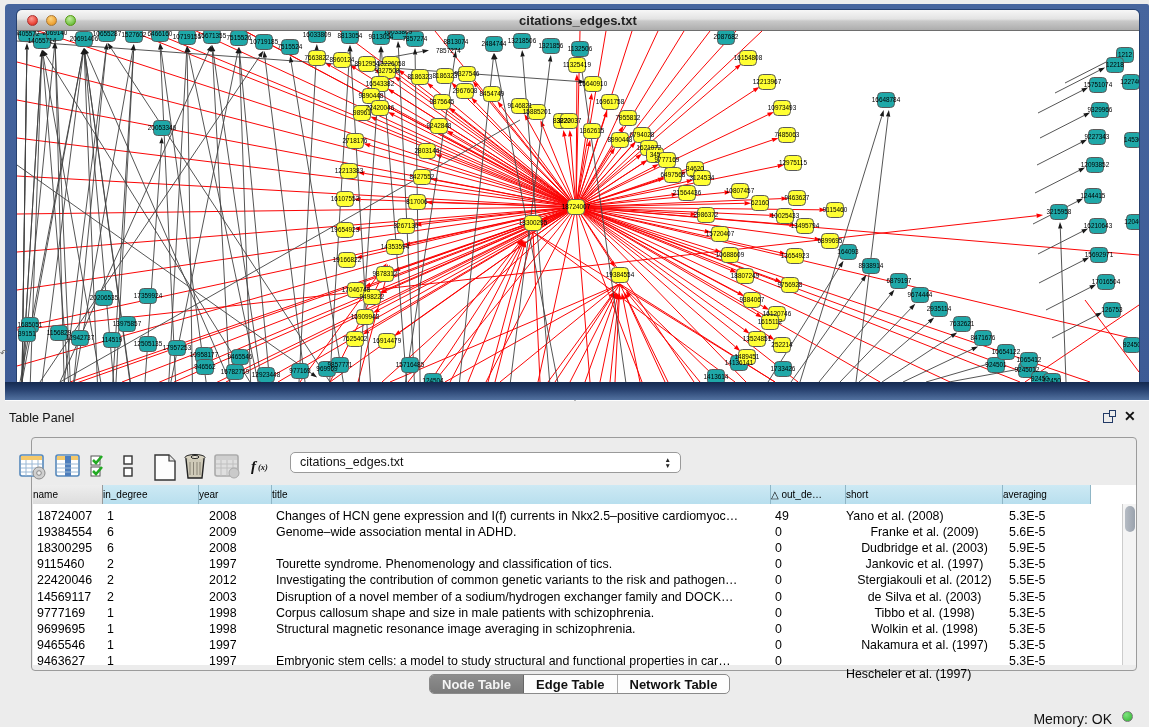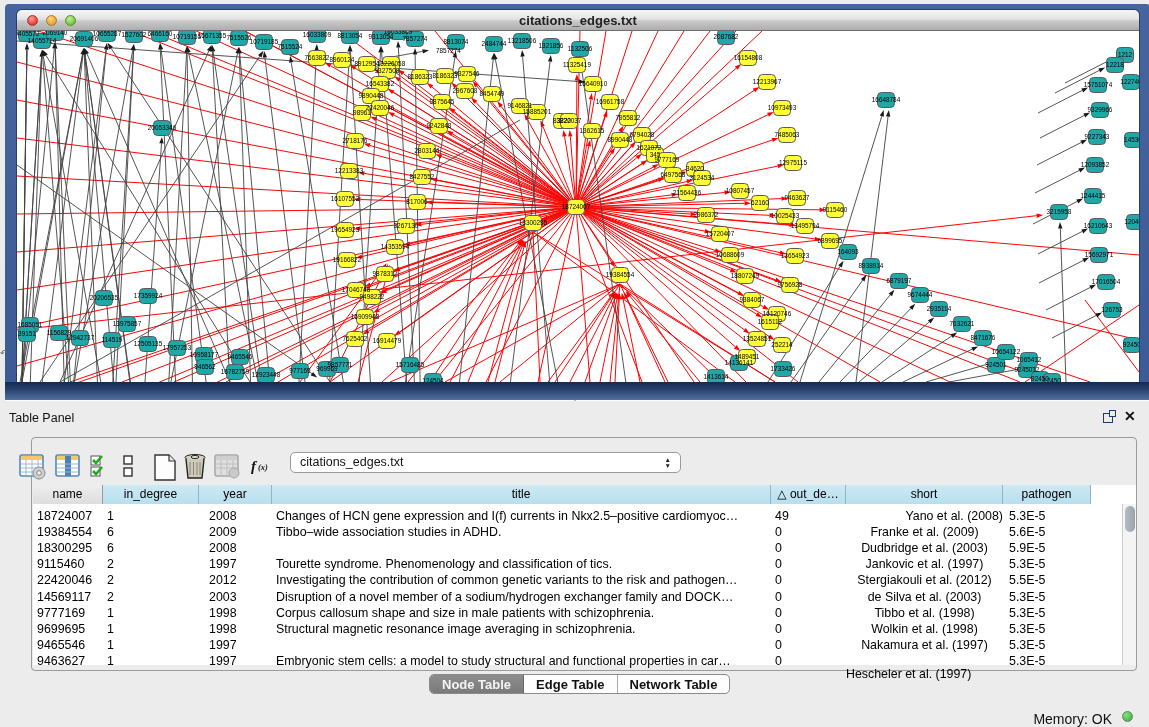--- a/index.html
+++ b/index.html
@@ -15,21 +15,21 @@
 
 #panel{position:absolute;left:0;top:401px;width:1149px;height:326px;background:#ececec}
 #ph{position:absolute;left:9px;top:10px;font-size:12.5px;color:#111}
 #pfloat{position:absolute;left:1103px;top:9px;width:13px;height:13px}
 #pclose{position:absolute;left:1124px;top:7px;font-size:14px;font-weight:bold;color:#111}
 #obox{position:absolute;left:31px;top:36px;width:1106px;height:234px;border:1px solid #9b9b9b;border-radius:4px;background:#ececec}
 #toolbar{position:absolute;left:-2px;top:13px;height:32px;width:1100px}
 #combo{position:absolute;left:260px;top:1px;width:391px;height:21px;background:#fff;border:1px solid #9a9a9a;border-radius:5px;font-size:12.5px;color:#111;line-height:19px;padding-left:9px}
 #combo .ar{position:absolute;right:9px;top:3.5px;font-size:6.5px;color:#222;line-height:6.5px;letter-spacing:0}
 #tbl{position:absolute;left:1px;top:47px;width:1103px;height:180px;background:#fff}
-.hdr{position:absolute;top:0;height:19px;background:linear-gradient(180deg,#cde9f4,#b8dfee);border-right:1px solid #8fb6c6;font-size:12px;text-align:center;line-height:19px;color:#000}
+.hdr{position:absolute;top:0;height:19px;background:linear-gradient(180deg,#cde9f4,#b8dfee);border-right:1px solid #8fb6c6;font-size:10px;text-align:left;line-height:19px;color:#000}
 .hname{background:linear-gradient(180deg,#eee,#ddd);border-right:1px solid #999}
 .cell{position:absolute;height:16px;font-size:12.4px;line-height:16px;color:#000;white-space:nowrap;overflow:hidden}
 #sbar{position:absolute;left:1089px;top:19px;width:14px;height:161px;background:#f4f4f4;border-left:1px solid #ccc}
 #sbar .th{position:absolute;left:2px;top:2px;width:10px;height:26px;border-radius:5px;background:linear-gradient(90deg,#b6bcc4,#9aa2ad)}
 
 #tabs{position:absolute;left:429px;top:273px;height:20px;border:1px solid #8a8a8a;border-radius:5px;overflow:hidden;display:flex;background:#fdfdfd}
 .tab{height:20px;line-height:19px;font-size:13px;font-weight:bold;color:#111;padding:0 12px;border-right:1px solid #aaa}
 .tabsel{background:linear-gradient(180deg,#8d8d8d,#787878);color:#f4f4f4;border-right:1px solid #666}
 #mem{position:absolute;right:37px;top:310px;font-size:14px;color:#111}
 #dot{position:absolute;right:16px;top:310px;width:11px;height:11px;border-radius:50%;background:radial-gradient(circle at 35% 30%,#7ee27e,#2eb52e);border:1px solid #777}
@@ -422,32 +422,32 @@
 </svg>
       <div id="combo">citations_edges.txt<div class="ar">▲<br>▼</div></div>
     </div>
     <div id="tbl">
       <div class="hdr hname" style="left:0px;width:70px">name</div>
         <div class="hdr " style="left:70px;width:96px">in_degree</div>
         <div class="hdr " style="left:166px;width:73px">year</div>
         <div class="hdr " style="left:239px;width:499px">title</div>
         <div class="hdr " style="left:738px;width:75px">△ out_de…</div>
         <div class="hdr " style="left:813px;width:157px">short</div>
-        <div class="hdr " style="left:970px;width:88px">pathogen</div>
+        <div class="hdr " style="left:970px;width:88px">averaging</div>
       <div class="cell" style="left:4px;top:22.5px;width:64px">18724007</div>
         <div class="cell" style="left:74px;top:22.5px;width:90px">1</div>
         <div class="cell" style="left:176px;top:22.5px;width:66px">2008</div>
         <div class="cell" style="left:243px;top:22.5px;width:492px">Changes of HCN gene expression and I(f) currents in Nkx2.5–positive cardiomyoc…</div>
         <div class="cell" style="left:742px;top:22.5px;width:70px">49</div>
-        <div class="cell" style="left:813px;top:22.5px;width:157px;text-align:right">Yano et al. (2008)</div>
+        <div class="cell" style="left:813px;top:22.5px;width:157px;text-align:left">Yano et al. (2008)</div>
         <div class="cell" style="left:976px;top:22.5px;width:85px">5.3E-5</div>
         <div class="cell" style="left:4px;top:38.7px;width:64px">19384554</div>
         <div class="cell" style="left:74px;top:38.7px;width:90px">6</div>
         <div class="cell" style="left:176px;top:38.7px;width:66px">2009</div>
-        <div class="cell" style="left:243px;top:38.7px;width:492px">Tibbo–wide association studies in ADHD.</div>
+        <div class="cell" style="left:243px;top:38.7px;width:492px">Genome–wide association mental in ADHD.</div>
         <div class="cell" style="left:742px;top:38.7px;width:70px">0</div>
         <div class="cell" style="left:813px;top:38.7px;width:157px;text-align:center">Franke et al. (2009)</div>
         <div class="cell" style="left:976px;top:38.7px;width:85px">5.6E-5</div>
         <div class="cell" style="left:4px;top:54.9px;width:64px">18300295</div>
         <div class="cell" style="left:74px;top:54.9px;width:90px">6</div>
         <div class="cell" style="left:176px;top:54.9px;width:66px">2008</div>
         <div class="cell" style="left:742px;top:54.9px;width:70px">0</div>
         <div class="cell" style="left:813px;top:54.9px;width:157px;text-align:center">Dudbridge et al. (2003)</div>
         <div class="cell" style="left:976px;top:54.9px;width:85px">5.9E-5</div>
         <div class="cell" style="left:4px;top:71.1px;width:64px">9115460</div>

